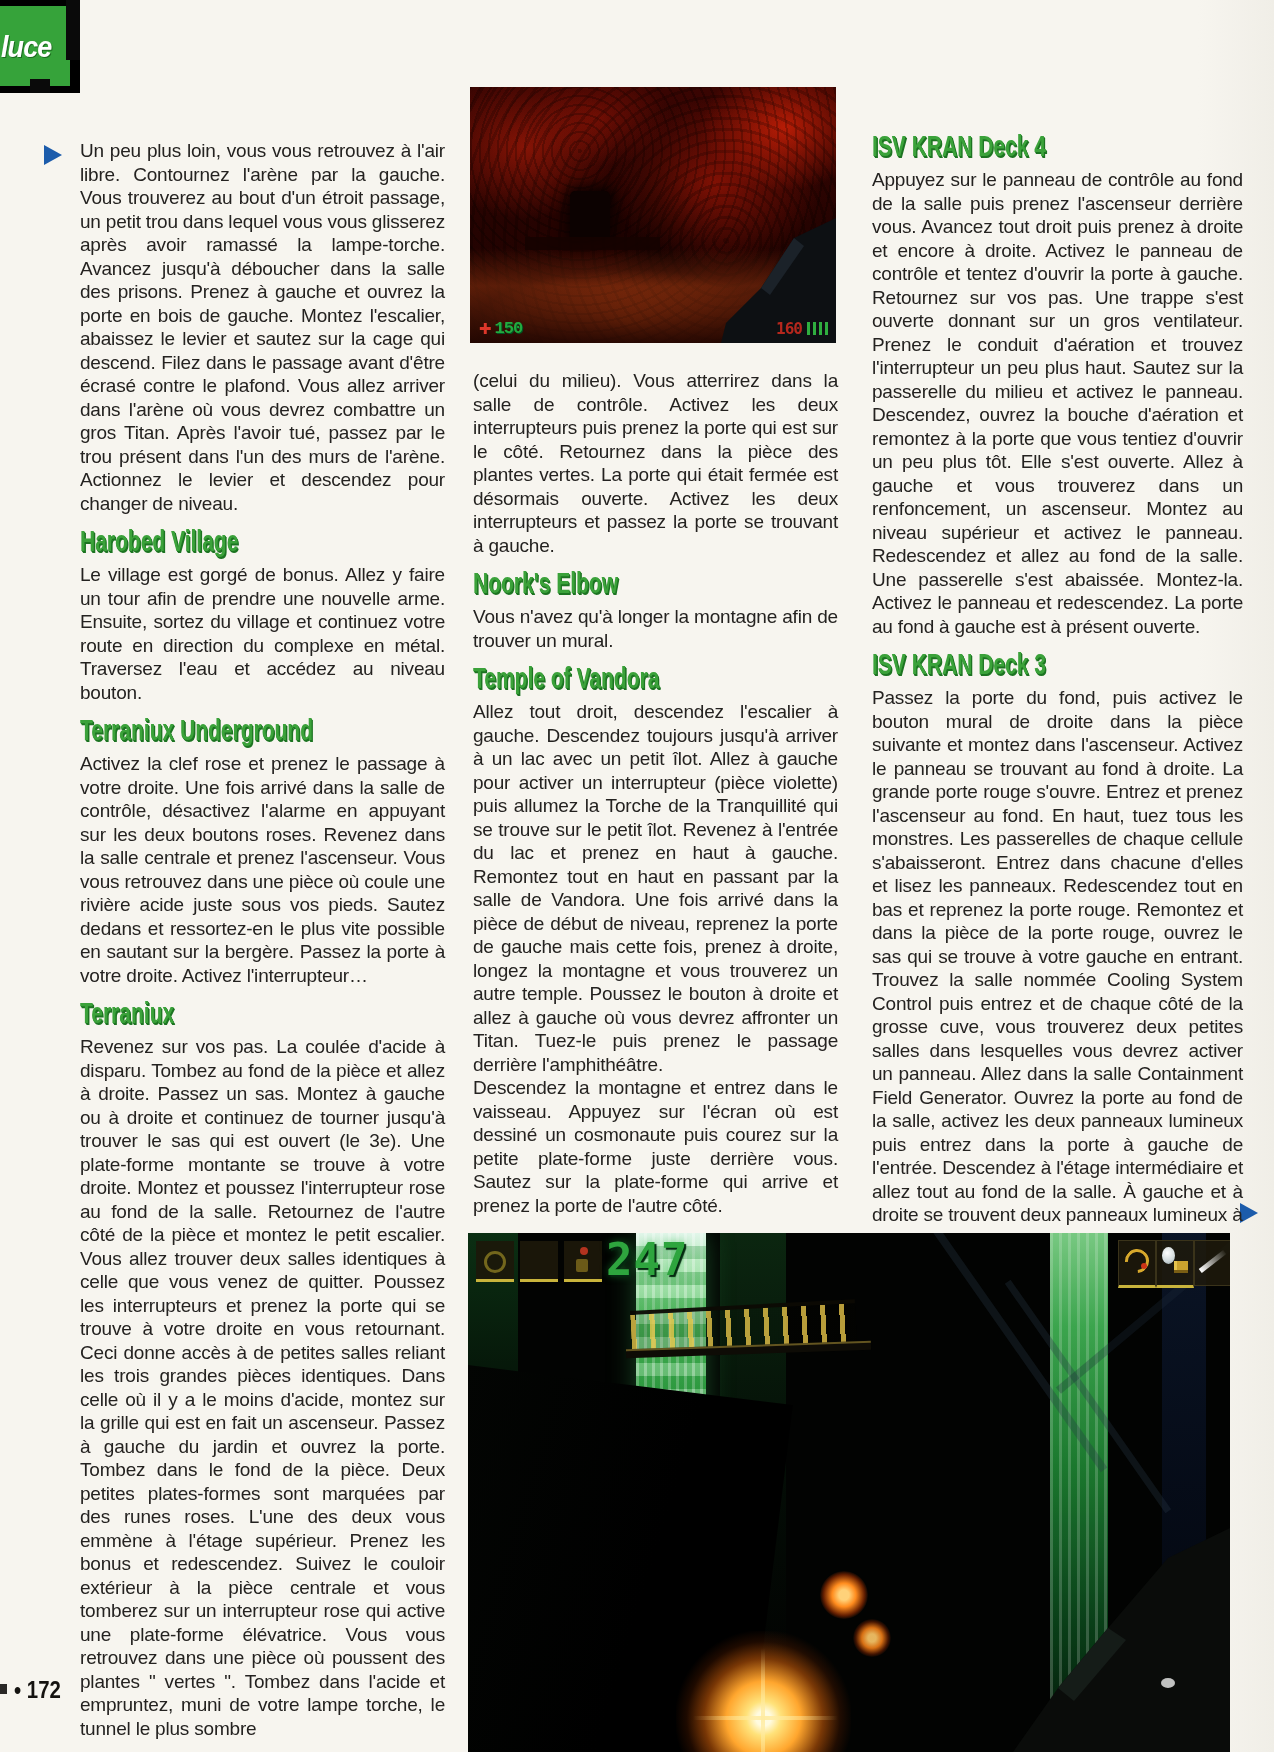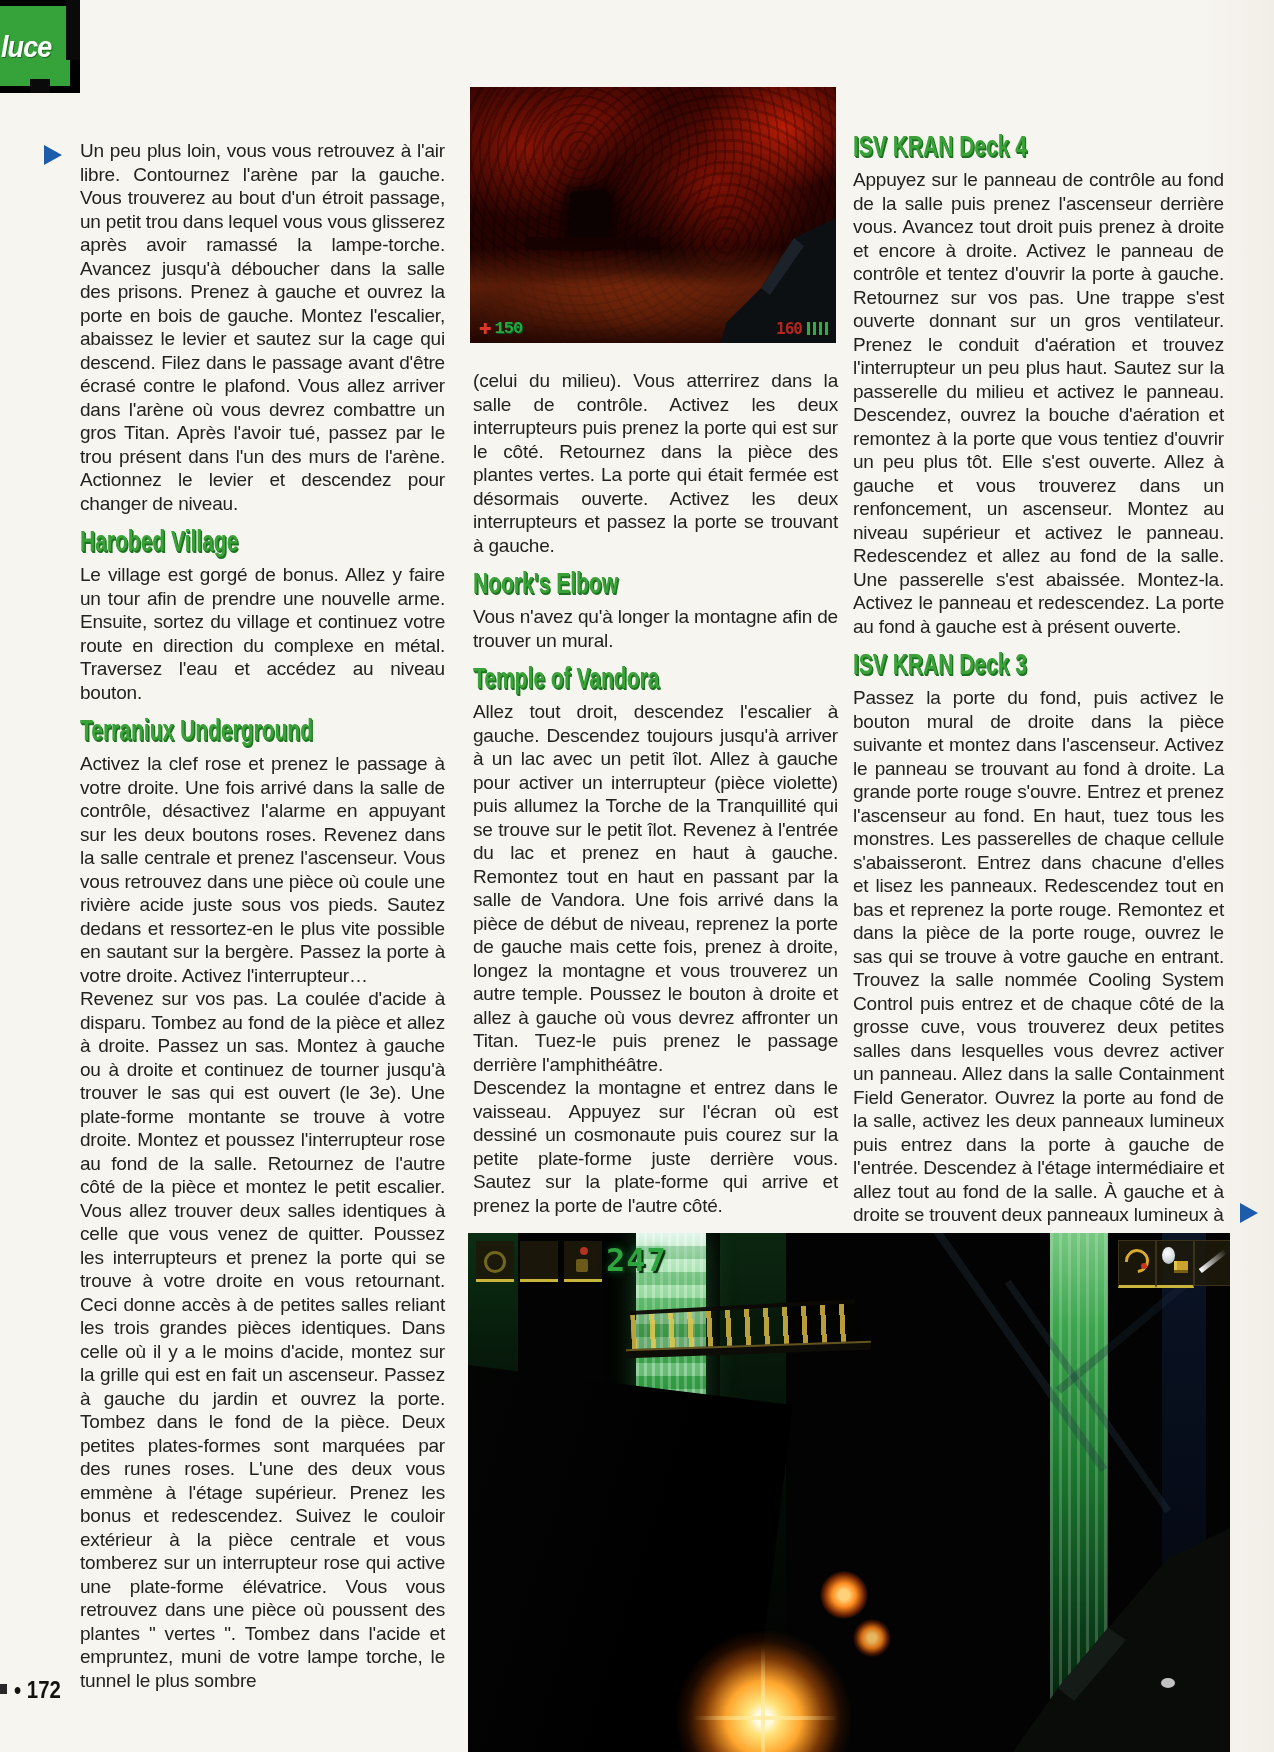--- a/index.html
+++ b/index.html
@@ -17,21 +17,21 @@
   
   .blue-arrow{position:absolute;width:0;height:0;border-top:10px solid transparent;
     border-bottom:10px solid transparent;border-left:18px solid #1c5cab;}
   .arrow-start{left:44px;top:145px;}
   .arrow-end{left:1240px;top:1203px;}
   
   .col{position:absolute;text-align:justify;font-size:19px;line-height:23.5px;
     letter-spacing:-0.2px;}
   .col1{left:80px;top:139px;width:365px;}
   .col2t{left:473px;top:369px;width:365px;}
-  .col3{left:853px;top:131px;width:371px;}
+  .col3{left:872px;top:131px;width:371px;}
   .para{margin:0;}
   .sec-h{height:32px;margin:11px 0 5px 0;overflow:visible;white-space:nowrap;}
   .green-h{display:inline-block;font-weight:bold;font-size:30px;line-height:30px;
     color:#3ba23a;text-shadow:2px 2px 0 #1c7421,1px 1px 0 #1c7421;
     transform:scaleX(.7);transform-origin:0 60%;letter-spacing:0;}
   
   .shot1{position:absolute;left:470px;top:87px;width:366px;height:256px;overflow:hidden;
     background:
      radial-gradient(ellipse 120px 90px at 315px 40px, rgba(205,32,6,.85), rgba(60,5,0,0) 70%),
      radial-gradient(ellipse 150px 120px at 245px 95px, rgba(165,22,5,.7), rgba(60,5,0,0) 70%),
@@ -102,21 +102,21 @@
   .ray.h{left:225px;top:483px;width:145px;height:4px;}
   .ray.v{left:293px;top:415px;width:4px;height:140px;transform:none;background:linear-gradient(180deg,transparent,rgba(255,235,160,.85),transparent);}
   .gun2-svg{position:absolute;right:0;bottom:0;z-index:5;}
   .s2hud{position:absolute;z-index:6;}
   .s2box{position:absolute;top:8px;width:38px;height:38px;background:rgba(28,24,10,.92);
     border-bottom:3px solid #c9b43c;}
   .s2box .ring{position:absolute;left:8px;top:10px;width:16px;height:16px;border:3px solid #8a7a20;border-radius:50%;opacity:.8;}
   .s2box .reddot{position:absolute;left:16px;top:6px;width:8px;height:8px;border-radius:50%;background:#b3331f;}
   .s2box .pot{position:absolute;left:12px;top:18px;width:12px;height:13px;background:#6b5a18;border-radius:2px;}
   .s2counter{position:absolute;left:138px;top:5px;z-index:6;font-family:"DejaVu Sans Mono",monospace;
-    font-weight:bold;font-size:32px;line-height:44px;color:#2ea53e;letter-spacing:1px;
+    font-weight:bold;font-size:44px;line-height:44px;color:#2ea53e;letter-spacing:1px;
     text-shadow:2px 2px 1px #042a10,0 0 8px rgba(40,180,70,.5);}
   .s2rbox{position:absolute;top:7px;width:36px;height:44px;background:rgba(30,26,12,.85);
     border:1px solid #3a331a;z-index:6;}
   .s2rbox.u{border-bottom:3px solid #c9b43c;}
   .arc{position:absolute;left:6px;top:8px;width:18px;height:18px;border:3px solid #d8a92c;
     border-radius:50%;border-bottom-color:transparent;transform:rotate(40deg);}
   .rdot2{position:absolute;left:22px;top:22px;width:6px;height:6px;border-radius:50%;background:#cc3318;}
   .orb{position:absolute;left:5px;top:6px;width:13px;height:17px;border-radius:50%;
     background:radial-gradient(circle at 40% 35%,#fff,#cfd8da 60%,#8fa0a4);}
   .batt{position:absolute;left:17px;top:20px;width:14px;height:12px;background:#caa22e;
@@ -146,20 +146,23 @@
   <div class="col col1">
     <div class="para">Un peu plus loin, vous vous retrouvez à l'air libre. Contournez l'arène par la gauche. Vous trouverez au bout d'un étroit passage, un petit trou dans lequel vous vous glisserez après avoir ramassé la lampe-torche. Avancez jusqu'à déboucher dans la salle des prisons. Prenez à gauche et ouvrez la porte en bois de gauche. Montez l'escalier, abaissez le levier et sautez sur la cage qui descend. Filez dans le passage avant d'être écrasé contre le plafond. Vous allez arriver dans l'arène où vous devrez combattre un gros Titan. Après l'avoir tué, passez par le trou présent dans l'un des murs de l'arène. Actionnez le levier et descendez pour changer de niveau.</div>
     <div class="sec-h">
       <span class="green-h">Harobed Village</span>
     </div>
     <div class="para">Le village est gorgé de bonus. Allez y faire un tour afin de prendre une nouvelle arme. Ensuite, sortez du village et continuez votre route en direction du complexe en métal. Traversez l'eau et accédez au niveau bouton.</div>
     <div class="sec-h">
       <span class="green-h">Terraniux Underground</span>
     </div>
     <div class="para">Activez la clef rose et prenez le passage à votre droite. Une fois arrivé dans la salle de contrôle, désactivez l'alarme en appuyant sur les deux boutons roses. Revenez dans la salle centrale et prenez l'ascenseur. Vous vous retrouvez dans une pièce où coule une rivière acide juste sous vos pieds. Sautez dedans et ressortez-en le plus vite possible en sautant sur la bergère. Passez la porte à votre droite. Activez l'interrupteur…</div>
+    <div class="sec-h">
+      <span class="green-h">Terraniux</span>
+    </div>
     <div class="para">Revenez sur vos pas. La coulée d'acide à disparu. Tombez au fond de la pièce et allez à droite. Passez un sas. Montez à gauche ou à droite et continuez de tourner jusqu'à trouver le sas qui est ouvert (le 3e). Une plate-forme montante se trouve à votre droite. Montez et poussez l'interrupteur rose au fond de la salle. Retournez de l'autre côté de la pièce et montez le petit escalier.  Vous allez trouver deux salles identiques à celle que vous venez de quitter. Poussez les interrupteurs et prenez la porte qui se trouve à votre droite en vous retournant. Ceci donne accès à de petites salles reliant les trois grandes pièces identiques. Dans celle où il y a le moins d'acide, montez sur la grille qui est en fait un ascenseur. Passez à gauche du jardin et ouvrez la porte. Tombez dans le fond de la pièce. Deux petites plates-formes sont marquées par des runes roses. L'une des deux vous emmène à l'étage supérieur. Prenez les bonus et redescendez. Suivez le couloir extérieur à la pièce centrale et vous tomberez sur un interrupteur rose qui active une plate-forme élévatrice. Vous vous retrouvez dans une pièce où poussent des plantes " vertes ". Tombez dans l'acide et empruntez, muni de votre lampe torche, le tunnel le plus sombre</div>
   </div>
 
   <div class="shot1">
     <div class="rocktex"></div>
     <div class="shot1-floor"></div>
     <div class="shot1-door"></div>
     <div class="shot1-ledge"></div>
     <svg class="gun-svg" width="170" height="160" viewBox="0 0 170 160">
       <polygon points="55,160 170,160 170,35 128,55 95,105 60,140" fill="#0d1013"></polygon>

